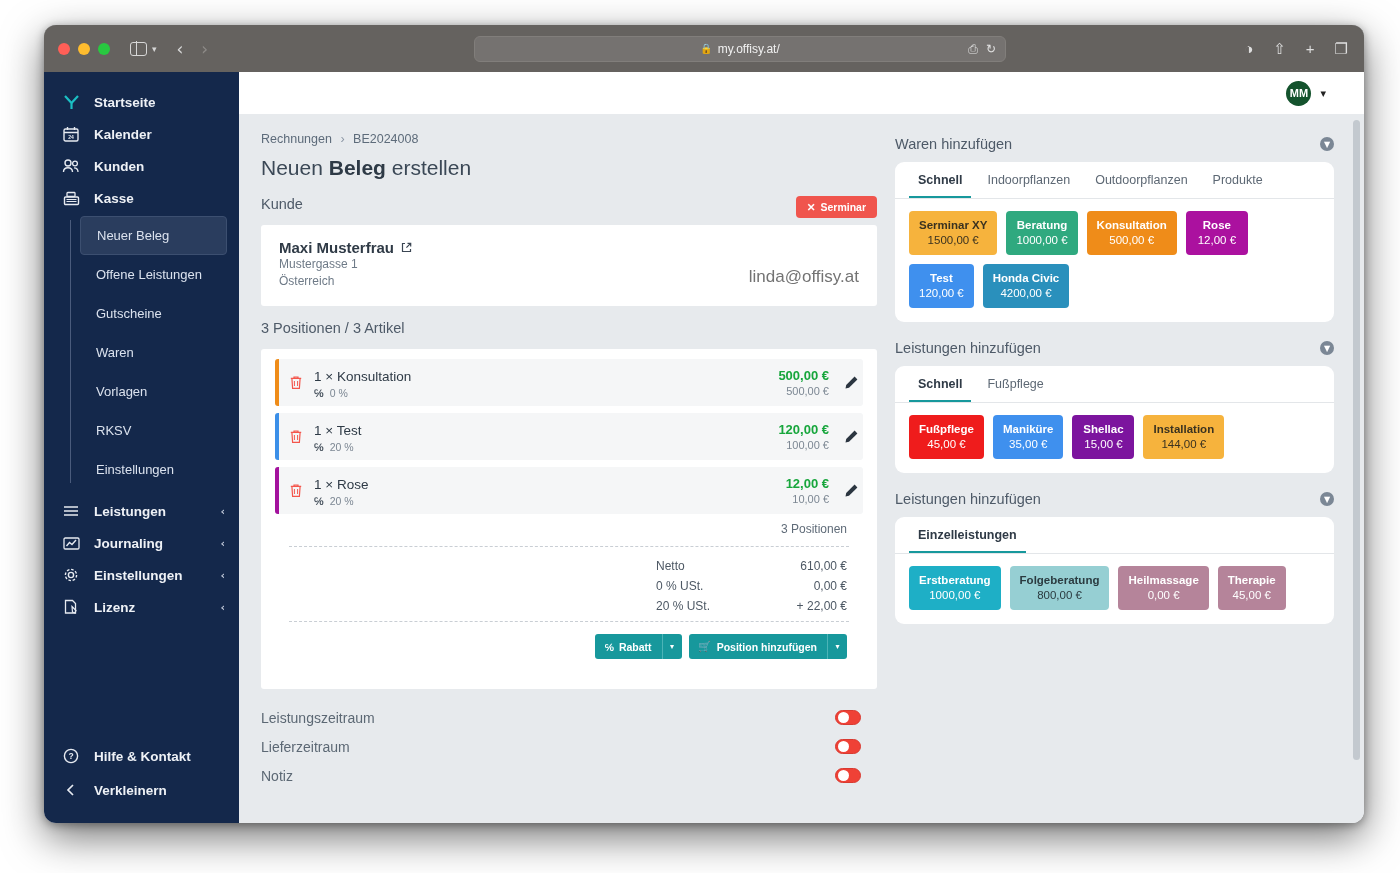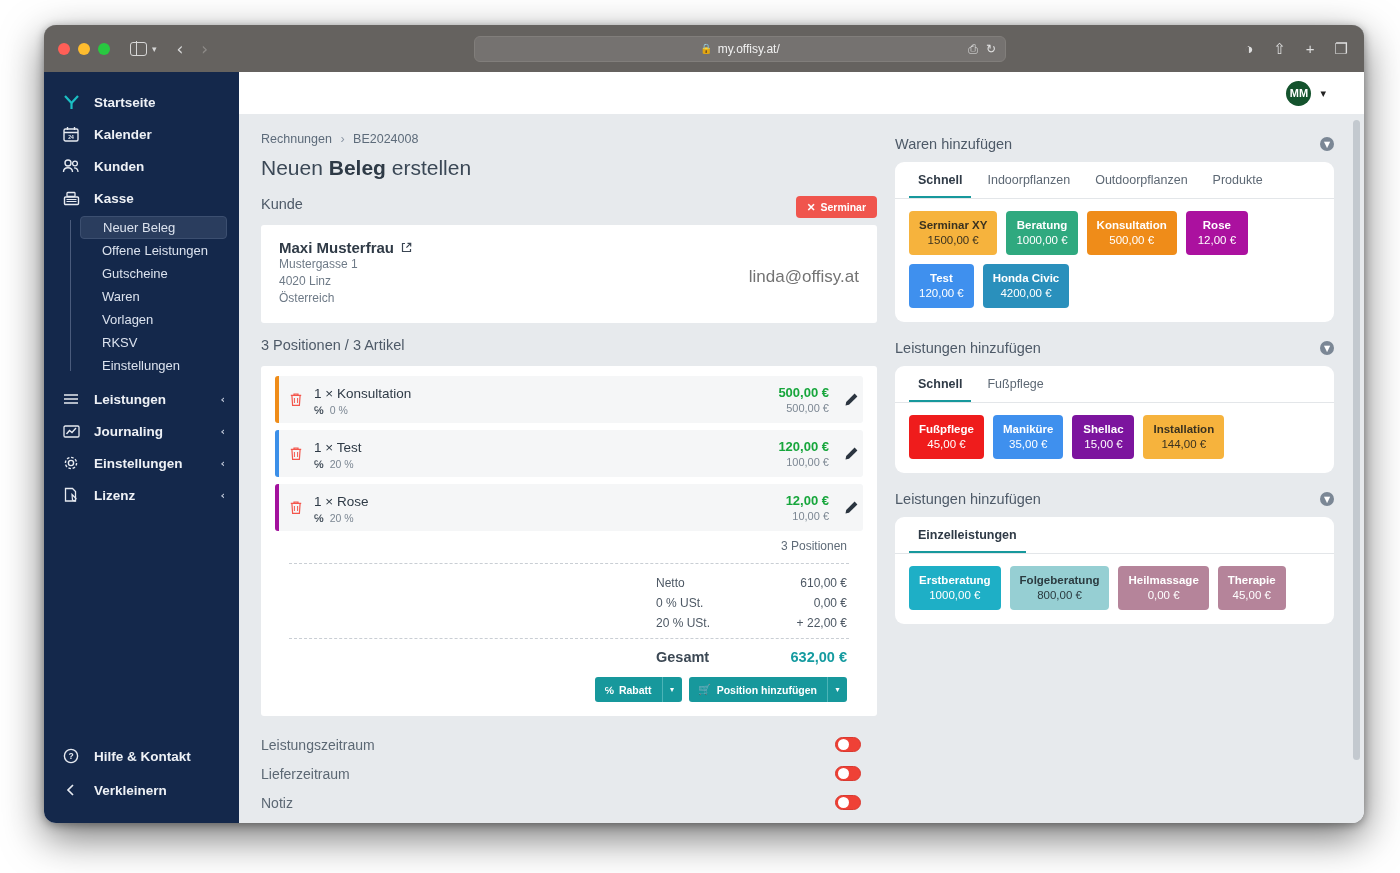--- a/index.html
+++ b/index.html
@@ -66,22 +66,22 @@
   }
   .nav-item .ico { width: 20px; display: flex; align-items: center; justify-content: center; flex: 0 0 20px;}
   .nav-item .lbl { flex: 1; }
   .nav-item .caret { font-size: 11px; color: #c2cadb; font-family:"DejaVu Sans", sans-serif;}
   .submenu { position: relative; margin: 2px 0 6px 0; padding-left: 0;}
   .submenu::before {
     content:''; position: absolute; left: 26px; top: 4px; bottom: 6px; width: 1px;
     background: #4a5b7c;
   }
   .sub-item {
-    margin-left: 36px; margin-right: 12px; height: 23px; display: flex; align-items: center;
-    padding-left: 22px; font-size: 13px; color: #dbe2ee; border-radius: 4px; cursor: pointer;
+    margin-left: 36px; margin-right: 12px; height: 39px; display: flex; align-items: center;
+    padding-left: 16px; font-size: 13px; color: #dbe2ee; border-radius: 4px; cursor: pointer;
   }
   .sub-item.active { background: #2a3d5e; border: 1px solid #3c4f70; }
   .nav-bottom { padding-bottom: 16px; }
   .nav-bottom .nav-item { height: 34px; }
   
   .main { flex: 1; min-width: 0; display: flex; flex-direction: column; background:#e7eaed; position: relative;}
   .topbar {
     height: 42px; background: #ffffff; display: flex; align-items: center;
     justify-content: flex-end; padding-right: 38px; gap: 9px; flex: 0 0 42px;
   }
@@ -109,21 +109,21 @@
     background: #f0554d; color: #fff; font-size: 10.5px; font-weight: bold;
     border-radius: 4px; padding: 5px 11px; display: flex; align-items: center; gap: 5px;
     cursor: pointer; border: none;
   }
   .card { background: #fff; border-radius: 3px; }
   .cust-card { padding: 14px 18px 16px 18px; position: relative; }
   .cust-name { font-size: 15px; font-weight: bold; color: #2f3a46; display:flex; align-items:center; gap:7px;}
   .cust-name .ext { color:#3b4653; display:flex; }
   .cust-line { font-size: 12px; color: #6e7a87; line-height: 17px; }
   .cust-mail { position: absolute; right: 18px; top: 42px; font-size: 17px; color: #737373;}
-  .pos-card { padding: 10px 14px 0 14px; }
+  .pos-card { padding: 10px 14px 16px 14px; }
   .pos-row {
     display: flex; align-items: center; background: #f5f6f7; border-radius: 3px;
     height: 47px; margin-bottom: 7px; position: relative; padding-left: 14px;
   }
   .pos-row .bar { position: absolute; left: 0; top: 0; bottom: 0; width: 4px; border-radius: 3px 0 0 3px;}
   .trash { color: #f4564c; font-size: 15px; margin-right: 11px; cursor: pointer; display:flex;}
   .pos-mid { flex: 1; }
   .pos-title { font-size: 13.5px; color: #2e3a46; }
   .pos-sub { font-size: 10.5px; color: #7c8793; display: flex; align-items: center; gap: 6px; margin-top: 2px;}
   .pos-sub .pct { color:#4a5560; font-weight:bold; font-size:11px;}
@@ -407,21 +407,20 @@
             <div class="cust-name">
               <span>Maxi Musterfrau</span>
               <span class="ext">
                 <svg width="11" height="11" viewBox="0 0 11 11">
                     <path d="M4 1.5H1.5v8h8V7" stroke="#3b4653" stroke-width="1.2" fill="none"></path>
                     <path d="M6.5 1.3h3.2v3.2M9.6 1.4L5.4 5.6" stroke="#3b4653" stroke-width="1.2" fill="none"></path>
                   </svg>
               </span>
             </div>
             <div class="cust-line">Mustergasse 1</div>
-            <div class="cust-line">4020 Linz</div>
             <div class="cust-line">Österreich</div>
             <div class="cust-mail">linda@offisy.at</div>
           </div>
 
           <div class="sec-head" style="margin-top:14px">
             <span>3 Positionen / 3 Artikel</span>
           </div>
 
           <div class="card pos-card">
 
@@ -515,24 +514,20 @@
                 <span class="lab">0 % USt.</span>
                 <span class="val">0,00 €</span>
               </div>
               <div class="trow">
                 <span class="lab">20 % USt.</span>
                 <span class="val">+ 22,00 €</span>
               </div>
             </div>
             <div class="dashed" style="margin-top:8px"></div>
 
-            <div class="gesamt" style="padding-right:16px">
-              <span class="lab">Gesamt</span>
-              <span class="val">632,00 €</span>
-            </div>
 
             <div class="act-row">
               <div class="btn-grp">
                 <button class="btn-teal main-b">
                   <span>℅</span>
                   <span>Rabatt</span>
                 </button>
                 <span class="split">▾</span>
               </div>
               <div class="btn-grp">

